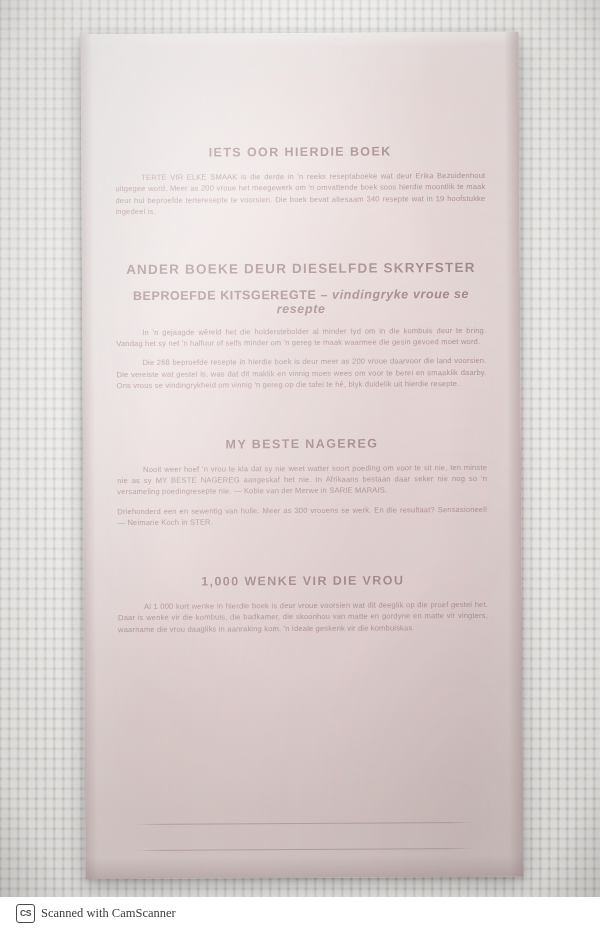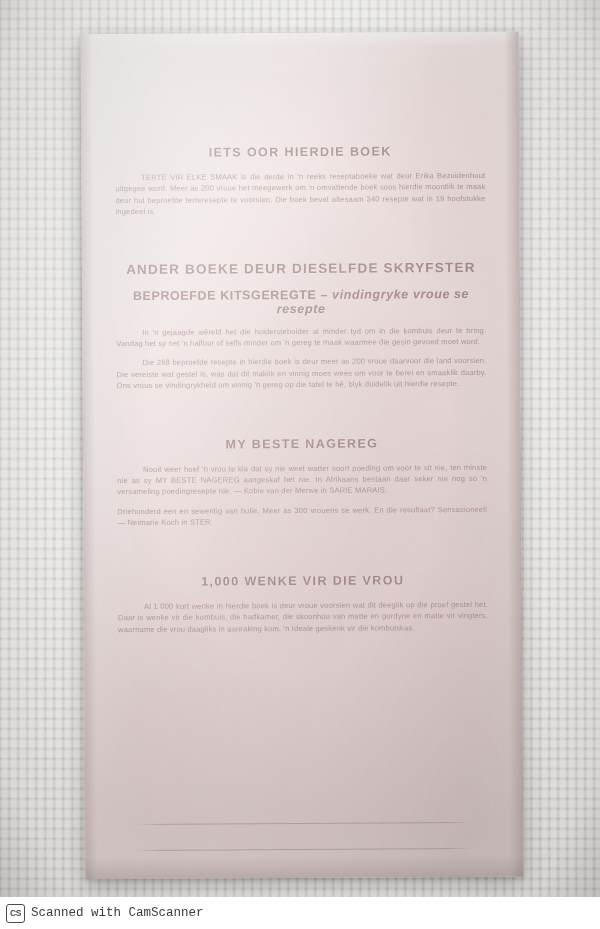--- a/index.html
+++ b/index.html
@@ -147,21 +147,21 @@
   
   .scanner-bar {
     position: absolute;
     left: 0;
     bottom: 0;
     width: 600px;
     height: 32px;
     display: flex;
     align-items: center;
     gap: 6px;
-    padding-left: 6px;
+    padding-left: 16px;
     background: #ffffff;
     box-sizing: border-box;
   }
   .cs-logo {
     width: 17px;
     height: 17px;
     border-radius: 3px;
     background: #ffffff;
     border: 1.5px solid #4a4a4a;
     color: #4a4a4a;
@@ -169,21 +169,21 @@
     font-weight: bold;
     display: flex;
     align-items: center;
     justify-content: center;
     letter-spacing: -0.5px;
     font-family: "Liberation Sans", sans-serif;
   }
   .cs-text {
     font-size: 12.5px;
     color: #3c3c3c;
-    font-family: Liberation Mono, monospace;
+    font-family: Liberation Serif, serif;
   }
 </style>
 </head>
 <body>
 
 <div class="photo-bg"></div>
 
 <div class="book">
   <div class="book-edge-top"></div>
   <div class="book-edge-left"></div>

